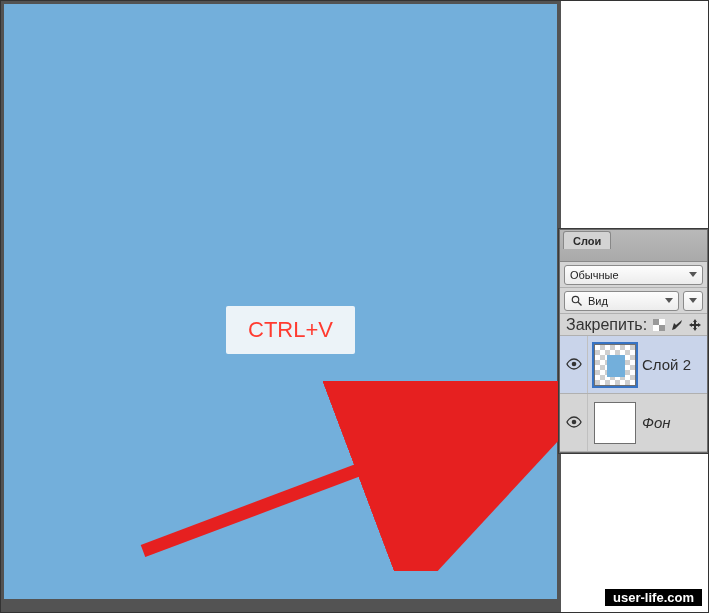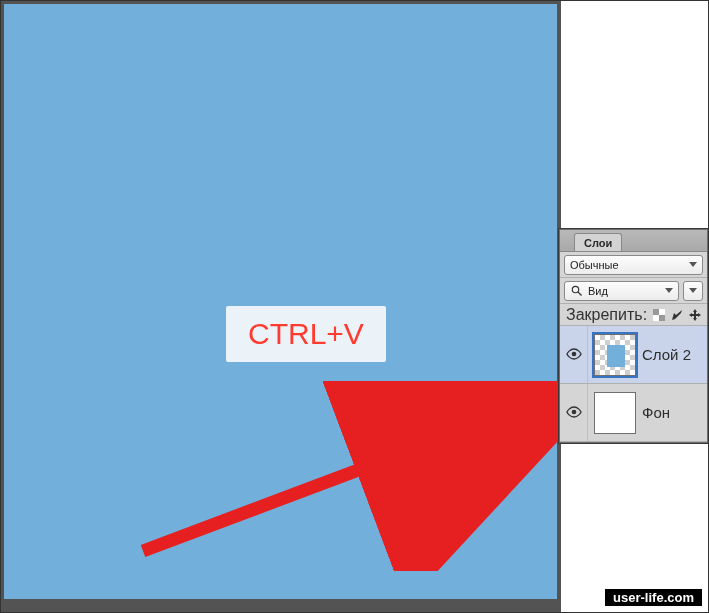--- a/index.html
+++ b/index.html
@@ -30,47 +30,47 @@
     height: 595px;
     background: #73afdb;
   }
   .keyboard-hint {
     position: absolute;
     left: 222px;
     top: 302px;
     background: #ecf3f8;
     color: #ff3b30;
     font-family: "Arial", sans-serif;
-    font-size: 30px;
+    font-size: 22px;
     padding: 11px 22px;
     border-radius: 2px;
   }
   .arrow-svg {
     position: absolute;
     left: 138px;
     top: 380px;
     pointer-events: none;
   }
 
   .layers-panel {
     position: absolute;
     right: 0;
     top: 228px;
     width: 149px;
     background: #d3d3d3;
     border: 1px solid #6b6b6b;
     box-shadow: 0 0 0 1px #3a3a3a;
   }
   .tab-strip {
-    height: 22px;
+    height: 32px;
     background: linear-gradient(#b9b9b9, #a9a9a9);
     border-bottom: 1px solid #888;
     display: flex;
-    align-items: center;
-    padding-left: 14px;
+    align-items: flex-start;
+    padding-left: 3px;
   }
   .tab {
     background: #d3d3d3;
     border: 1px solid #888;
     border-bottom: none;
     border-radius: 3px 3px 0 0;
     padding: 3px 9px 2px;
     font-size: 11px;
     color: #2a2a2a;
     font-weight: bold;
@@ -188,21 +188,21 @@
   }
   .thumb.fullblue { background: #73afdb; }
   .thumb.fullwhite { background: #ffffff; }
   .layer-label {
     font-size: 15px;
     color: #2e2e2e;
   }
   .layer-item.selected {
     background: #c9d4ea;
   }
-  .layer-item.locked .layer-label { }
+  .layer-item.locked .layer-label { font-style: italic; }
 
   .eye-icon svg { width: 16px; height: 12px; }
 
   .watermark {
     position: absolute;
     right: 6px;
     bottom: 6px;
     background: #000000;
     color: #fff;
     font-family: Arial, sans-serif;

